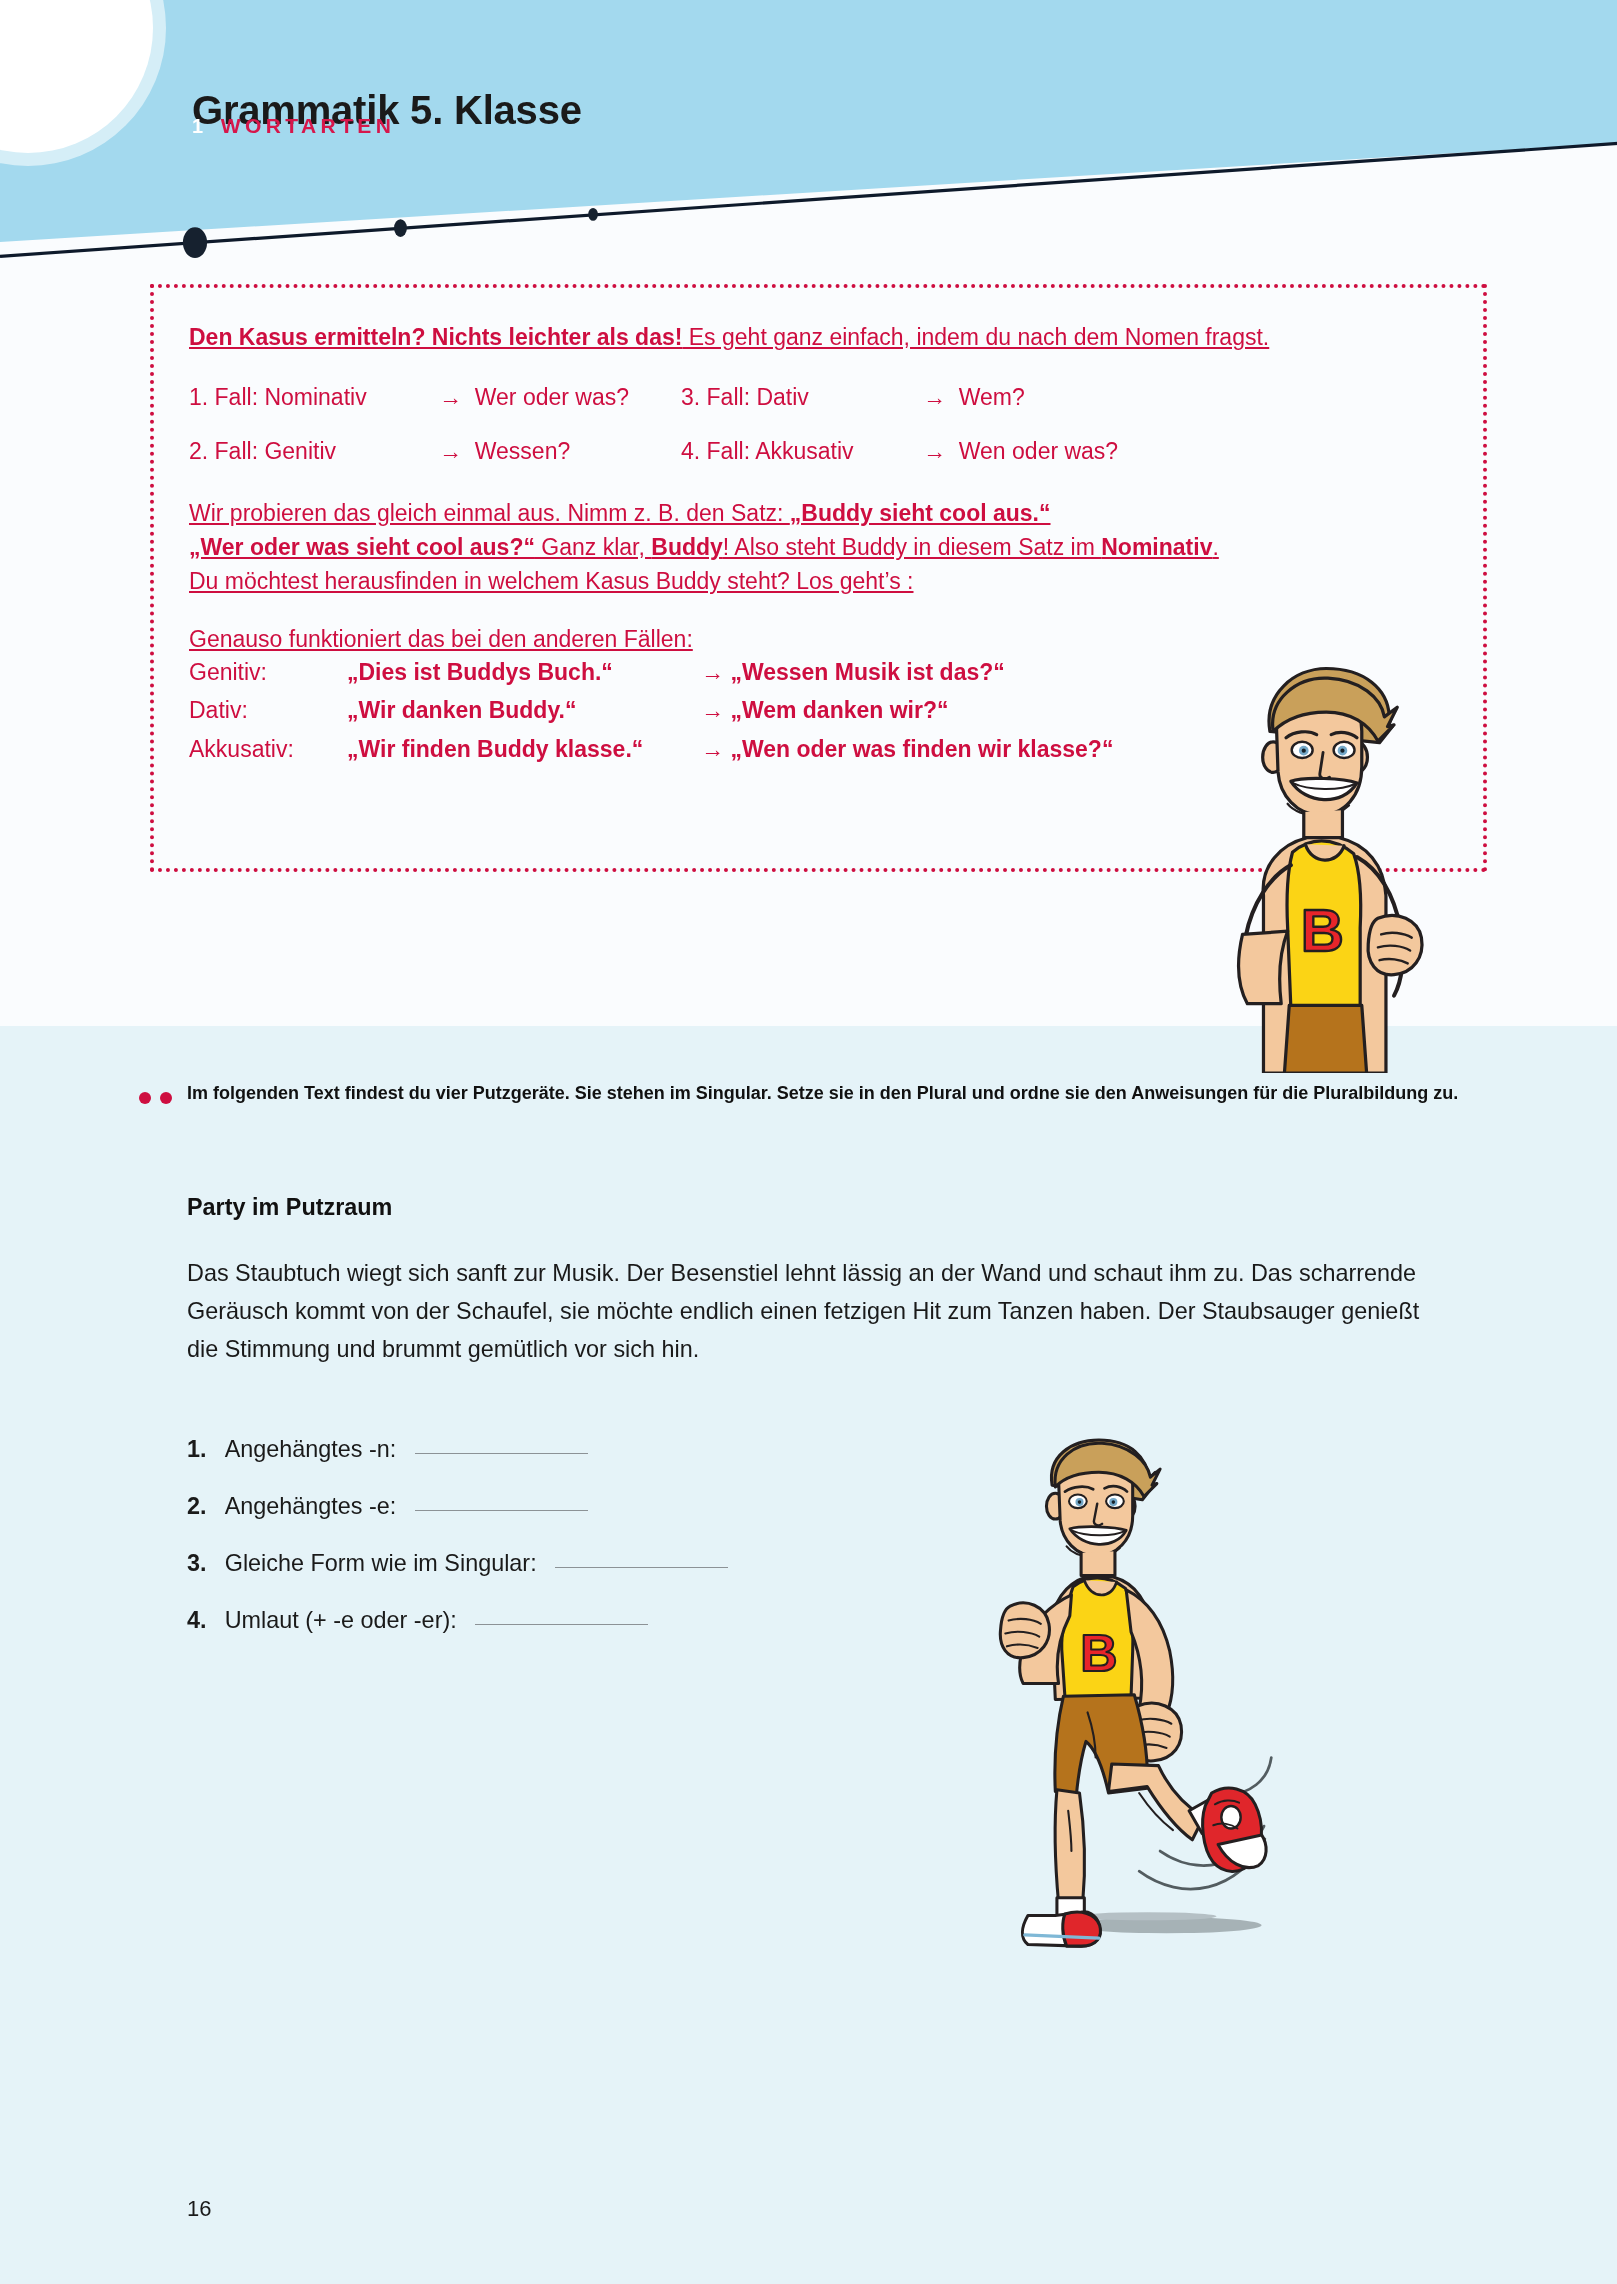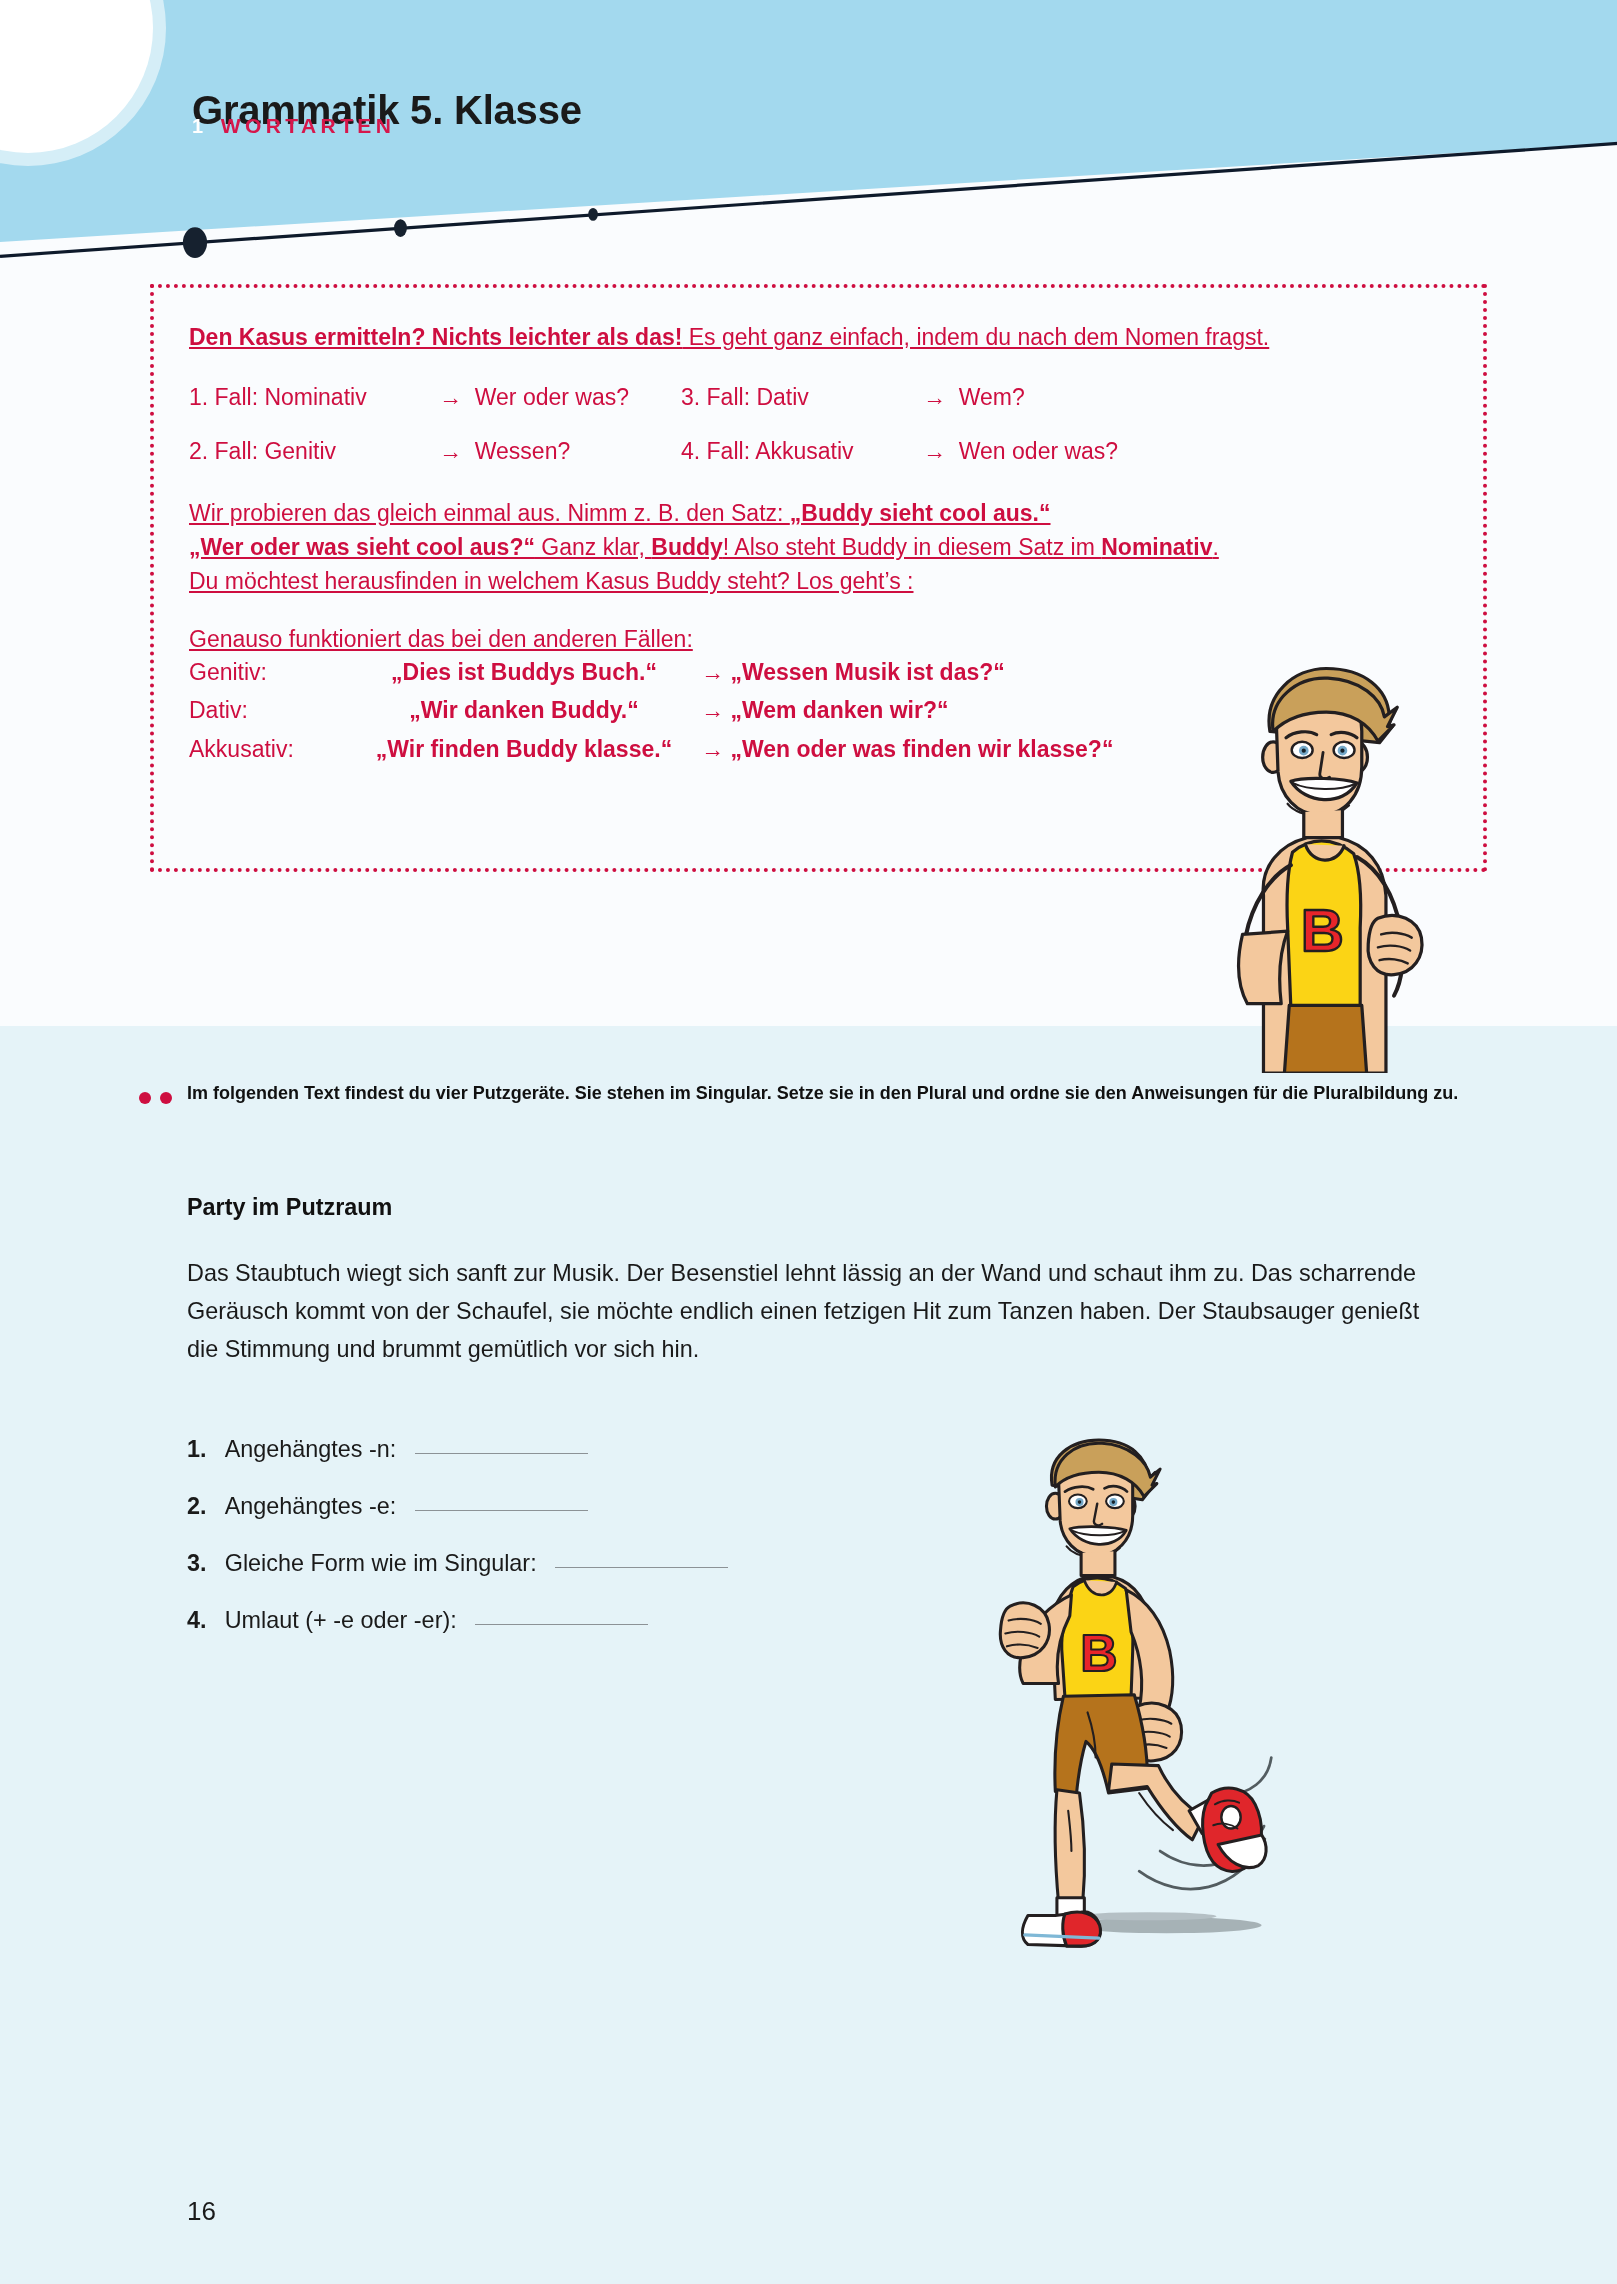--- a/index.html
+++ b/index.html
@@ -133,21 +133,21 @@
 
   
   .ex-grid {
     display: grid;
     grid-template-columns: 158px 354px auto;
     row-gap: 5px;
     font-size: 23px;
     line-height: 1.45;
   }
   .ex-grid span { white-space: nowrap; }
-  .ex-grid .q { font-weight: bold; text-align: center; }
+  .ex-grid .q { font-weight: bold; }
 
   
   .low-section {
     position: absolute;
     left: 0;
     top: 1026px;
     width: 1618px;
     height: 1258px;
     background: #E5F3F8;
     z-index: 1;
@@ -229,21 +229,21 @@
     height: 0.8px;
     position: relative;
     top: -3.2px;
     margin-left: 4.8px;
   }
 
   .page-number {
     position: absolute;
     left: 187px;
     top: 2196px;
-    font-size: 26px;
+    font-size: 22px;
     color: #1A1A1A;
     z-index: 5;
   }
 
   
   .buddy-top {
     position: absolute;
     left: 1207px;
     top: 654px;
     width: 258px;

